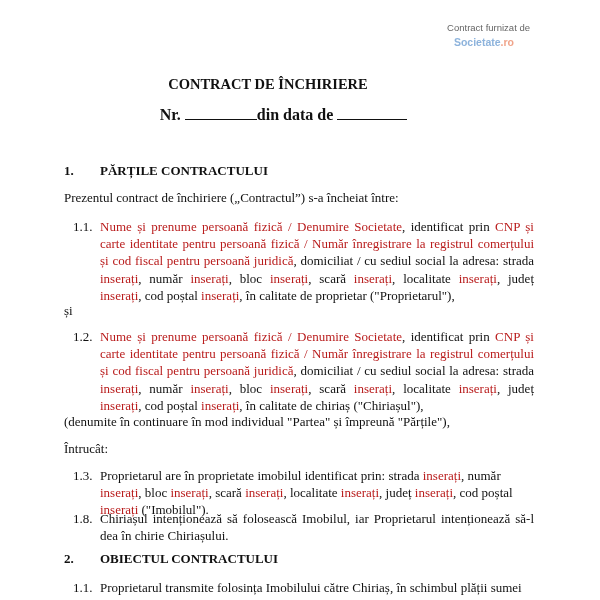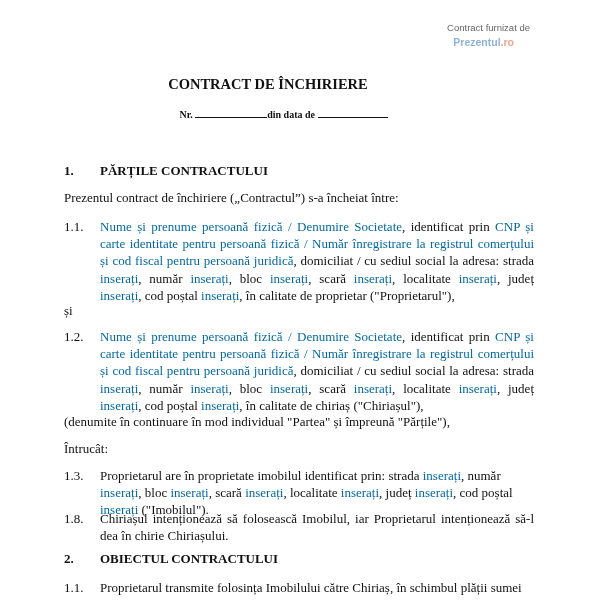--- a/index.html
+++ b/index.html
@@ -3,37 +3,37 @@
   <meta charset="utf-8">
   <style>
     * { margin: 0; padding: 0; box-sizing: border-box; }
     html, body { width: 600px; height: 600px; overflow: hidden; background: #ffffff; }
     body { font-family: "Liberation Serif", serif; color: #111; font-size: 13px; position: relative; }
     .brand { position: absolute; right: 70px; top: 22px; text-align: right; font-family: "Liberation Sans", sans-serif; }
     .brand-tagline { font-size: 9.5px; color: #666; display: block; }
     .brand-logo { font-size: 10.5px; font-weight: bold; color: #8db3dc; display: block; margin-top: 3px; margin-right: 16px; }
     .brand-logo .tld { color: #f0a48a; }
     .title { position: absolute; top: 76px; left: 0; width: 536px; text-align: center; font-weight: bold; font-size: 14.5px; }
-    .number-line { position: absolute; top: 106px; left: 0; width: 567px; text-align: center; font-weight: bold; font-size: 10px; }
+    .number-line { position: absolute; top: 106px; left: 0; width: 567px; text-align: center; font-weight: bold; font-size: 16px; }
     .blank { display: inline-block; border-bottom: 1.5px solid #111; vertical-align: baseline; height: 12px; }
     .block { position: absolute; left: 64px; width: 470px; line-height: 17.2px; font-size: 13px; }
     .heading { font-weight: bold; }
     .heading .num { display: inline-block; width: 36px; }
     .item { position: absolute; left: 64px; width: 470px; line-height: 17.2px; font-size: 13px; }
-    .item .num { position: absolute; left: 0; top: 0; }
+    .item .num { position: absolute; left: 9px; top: 0; }
     .item .text { margin-left: 36px; text-align: justify; }
-    .blue { color: #0369a1; }
+    .blue { color: #b91c1c; }
     b { font-weight: normal; }
   </style>
 </head>
 <body>
 
 <div class="brand">
   <span class="brand-tagline">Contract furnizat de</span>
-  <span class="brand-logo"><span>Prezentul</span><span class="tld">.ro</span></span>
+  <span class="brand-logo"><span>Societate</span><span class="tld">.ro</span></span>
 </div>
 
 <div class="title">CONTRACT DE ÎNCHIRIERE</div>
 
 <div class="number-line">
   <span>Nr.</span>
   <span class="blank" style="width:72px"></span><span>din data de</span>
   <span class="blank" style="width:70px"></span>
 </div>
 

